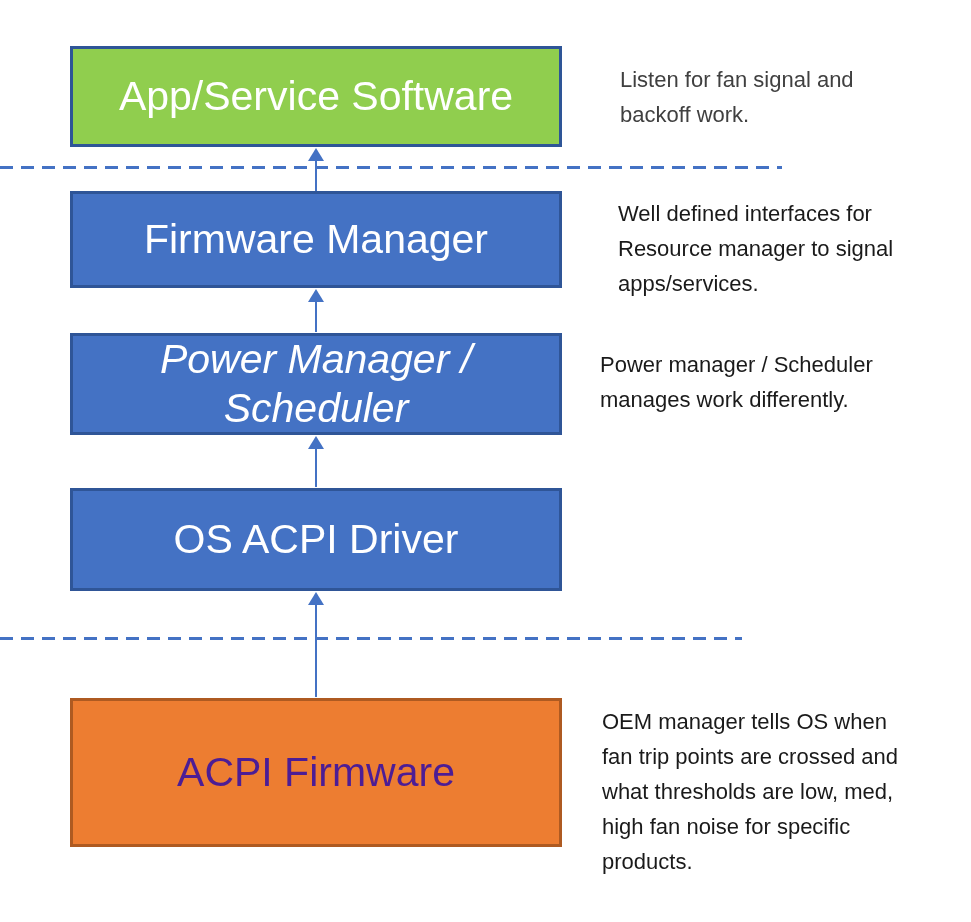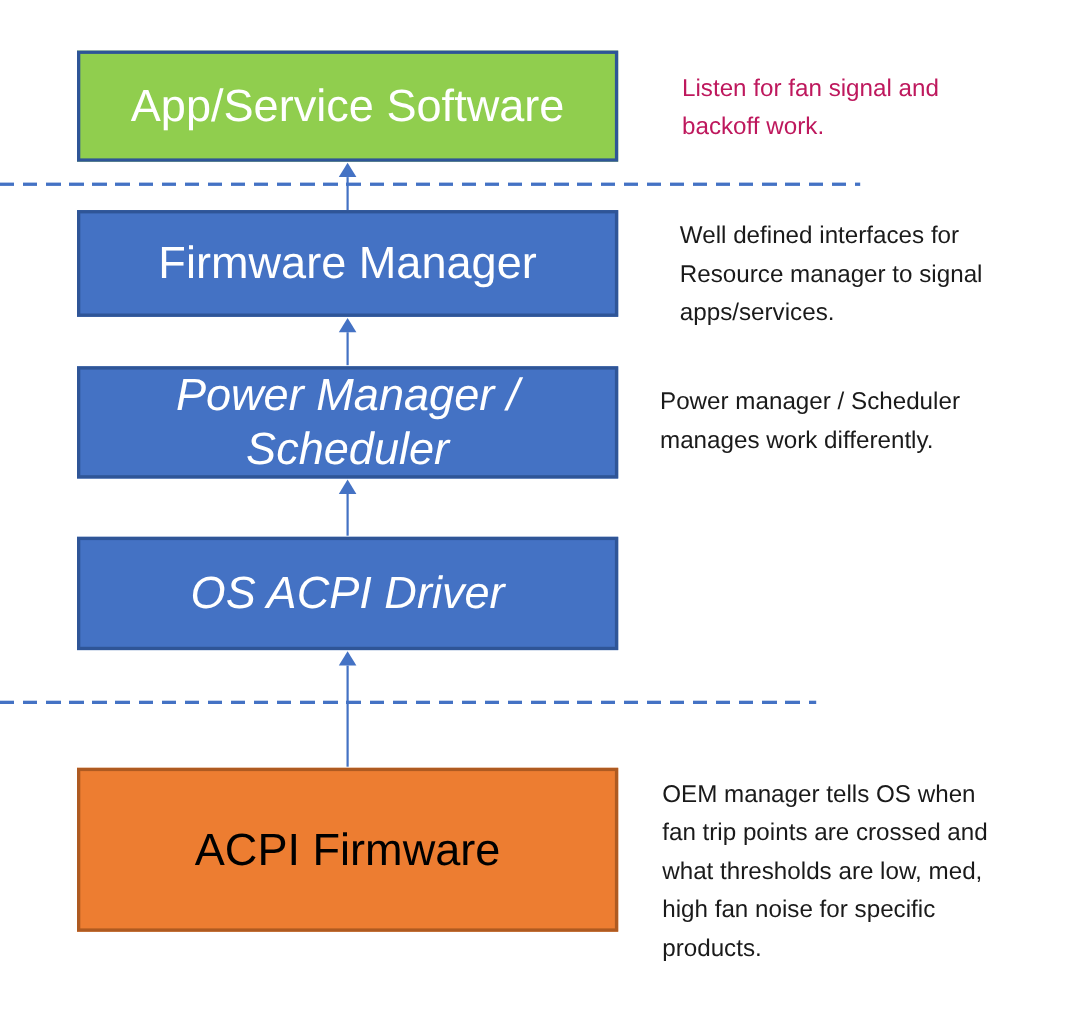--- a/index.html
+++ b/index.html
@@ -26,21 +26,21 @@
   .box-label {
     color: #ffffff;
     font-size: 41px;
     line-height: 1.2;
     text-align: center;
     white-space: normal;
   }
   .box-app { top: 46px;  height: 101px; }
   .box-rm  { top: 191px; height: 97px;  }
   .box-pm  { top: 333px; height: 102px; }
-  .box-os  { top: 488px; height: 103px; font-style: italic; }
+  .box-os  { top: 488px; height: 103px; }
   .box-fw  { top: 698px; height: 149px; }
   .box-pm .box-label { max-width: 430px; font-style: italic; }
 
   
   .arrow {
     position: absolute;
     left: 308px;
     width: 16px;
     display: flex;
     flex-direction: column;
@@ -119,24 +119,24 @@
 
   <div class="box box-pm" style="background-color: rgb(68, 114, 196); border-color: rgb(47, 85, 151);">
     <span class="box-label" style="color: rgb(255, 255, 255);">Power Manager / Scheduler</span>
   </div>
 
   <div class="box box-os" style="background-color: rgb(68, 114, 196); border-color: rgb(47, 85, 151);">
     <span class="box-label" style="color: rgb(255, 255, 255);">OS ACPI Driver</span>
   </div>
 
   <div class="box box-fw" style="background-color: rgb(237, 125, 49); border-color: rgb(174, 90, 33);">
-    <span class="box-label" style="color: #000000;">ACPI Firmware</span>
+    <span class="box-label" style="color: #4c1d95;">ACPI Firmware</span>
   </div>
 
-  <div class="note note-1" style="color: #be185d;">Listen for fan signal and backoff work.</div>
+  <div class="note note-1" style="color: #404040;">Listen for fan signal and backoff work.</div>
 
   <div class="note note-2" style="color: rgb(26, 26, 26);">Well defined interfaces for Resource manager to signal apps/services.</div>
 
   <div class="note note-3" style="color: rgb(26, 26, 26);">Power manager / Scheduler manages work differently.</div>
 
   <div class="note note-4" style="color: rgb(26, 26, 26);">OEM manager tells OS when fan trip points are crossed and what thresholds are low, med, high fan noise for specific products.</div>
 
 </div>
 
 </body></html>

